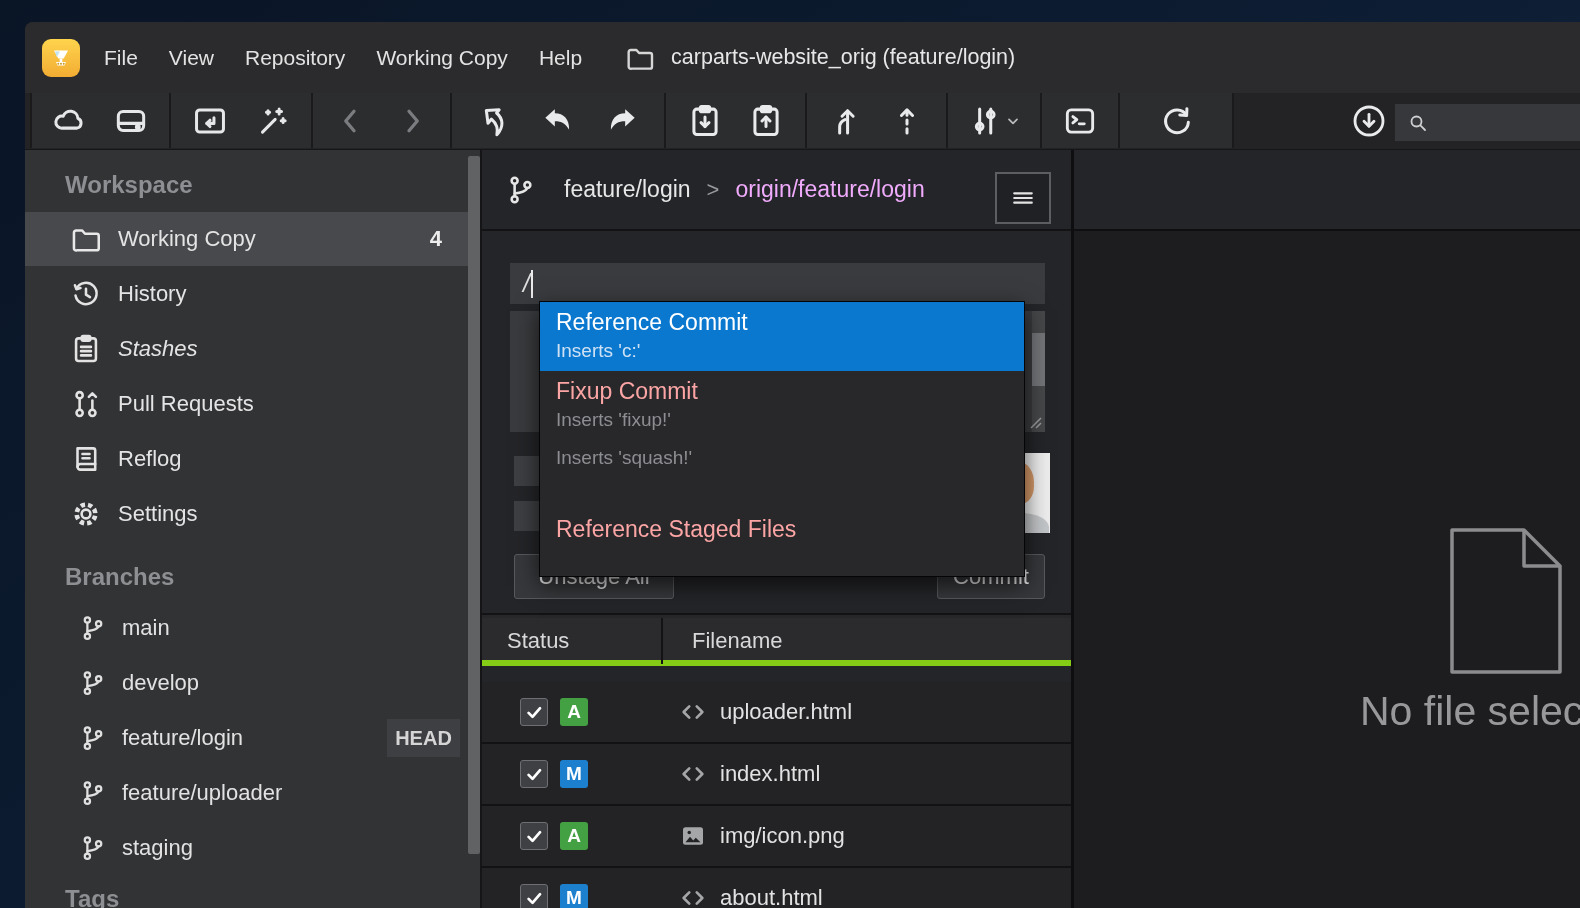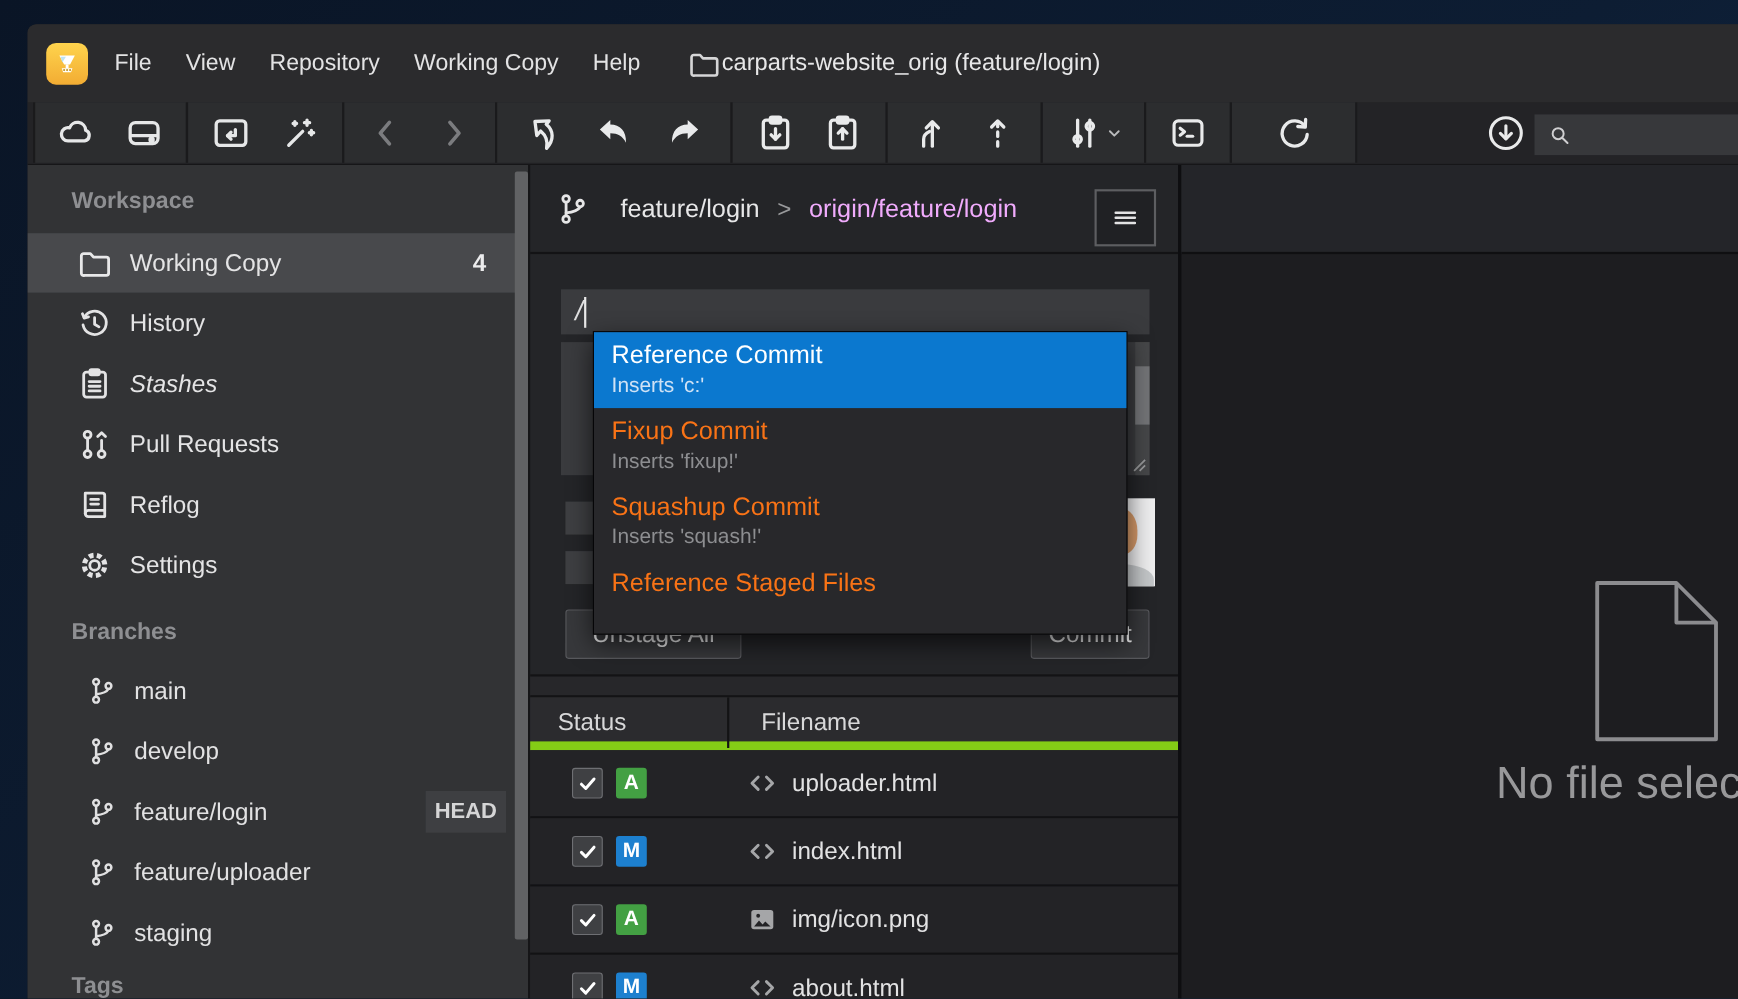--- a/index.html
+++ b/index.html
@@ -9,36 +9,36 @@
   .window{position:absolute;left:25px;top:22px;width:1555px;height:886px;background:#272729;
     border-radius:8px 0 0 0;overflow:hidden;}
 
   
   .titlebar{position:absolute;left:0;top:0;right:0;height:71px;background:#2b2b2d;display:flex;align-items:center;}
   .appicon{width:38px;height:38px;border-radius:9px;margin-left:17px;
     background:linear-gradient(180deg,#ffd44d 0%,#f2ac33 100%);display:flex;align-items:center;justify-content:center;}
   .menu-item{font-size:21px;color:#e3e3e4;margin-left:31px;cursor:default;}
   .menu-item:first-of-type{margin-left:24px;text-align:center;}
   .tb-folder{margin-left:42px;display:flex;align-items:center;}
-  .repo-title{font-size:21.5px;color:#e7e7e8;white-space:nowrap;}
+  .repo-title{font-size:21.5px;color:#e7e7e8;margin-left:15px;white-space:nowrap;}
 
   
   .toolbar{position:absolute;left:0;top:71px;right:0;height:57px;background:#232326;border-bottom:1px solid #161618;}
   .seg{position:absolute;top:0;bottom:1px;background:#2c2d2f;border-left:2px solid #1a1a1c;
     display:flex;align-items:center;justify-content:space-evenly;}
   .seg.last{border-right:2px solid #1a1a1c;}
   .tbtn{width:44px;height:44px;display:flex;align-items:center;justify-content:center;}
   .tb-plain{position:absolute;left:1322px;top:6px;}
   .searchbox{position:absolute;left:1370px;top:11px;width:185px;height:37px;background:#37383b;
     display:flex;align-items:center;padding-left:11px;gap:9px;}
   .searchbox input{background:transparent;border:none;outline:none;color:#ddd;font-size:19px;width:130px;}
 
   
   .sidebar{position:absolute;left:0;top:128px;width:455px;bottom:0;background:#323335;}
-  .side-h{position:absolute;left:40px;font-size:21px;font-weight:bold;color:#8e8f92;}
+  .side-h{position:absolute;left:40px;font-size:24px;font-weight:bold;color:#8e8f92;}
   .srow{position:absolute;left:0;right:0;height:54px;display:flex;align-items:center;padding-left:44px;}
   .srow.sel{background:#48494c;}
   .srow .lbl{font-size:22px;color:#e4e4e5;margin-left:15px;}
   .srow .cnt{margin-left:auto;margin-right:38px;font-size:22px;font-weight:bold;color:#ececed;}
   .brow{position:absolute;left:0;right:0;height:54px;display:flex;align-items:center;padding-left:53px;}
   .brow .lbl{font-size:22px;color:#e2e2e3;margin-left:14px;}
   .head-badge{margin-left:auto;margin-right:20px;width:73px;height:38px;background:#3e3f42;
     display:flex;align-items:center;justify-content:center;font-size:20px;font-weight:bold;color:#d5d5d6;}
   .side-scroll{position:absolute;left:443px;top:6px;width:12px;height:698px;background:#616264;border-radius:2px;}
 
@@ -68,29 +68,29 @@
   .avatar .shoulders{position:absolute;left:1px;bottom:-8px;width:58px;height:28px;border-radius:50% 50% 0 0;background:#c3c6c8;}
 
   .btn{position:absolute;height:45px;background:#37383b;border:1px solid #58595d;border-radius:3px;
     display:flex;align-items:center;justify-content:center;font-size:22px;color:#e8e8e9;}
   .btn-unstage{left:32px;top:404px;width:160px;}
   .btn-commit{left:455px;top:404px;width:108px;}
 
   .dropdown{position:absolute;left:57px;top:151px;width:486px;height:276px;background:#28282b;
     border:1px solid #050507;box-shadow:0 8px 22px rgba(0,0,0,.65);z-index:30;}
   .ditem{height:69px;padding:7px 0 0 16px;}
-  .ditem .t{font-size:23px;color:#f97316;margin-bottom:4px;}
+  .ditem .t{font-size:23px;color:#fca5a5;margin-bottom:4px;}
   .ditem .s{font-size:19px;color:#8d8e91;}
   .ditem.sel{background:#0b78cf;}
   .ditem.sel .t{color:#ffffff;}
   .ditem.sel .s{color:#cfe2f5;}
 
   .splitter{position:absolute;left:0;right:0;top:463px;height:21px;background:#27272a;
     border-top:2px solid #131315;border-bottom:2px solid #131315;}
-  .thead{position:absolute;left:0;right:0;top:484px;height:48px;background:#2b2b2e;border-bottom:8px solid #84cc16;}
+  .thead{position:absolute;left:0;right:0;top:468px;height:48px;background:#2b2b2e;border-bottom:6px solid #84cc16;}
   .thead .c1{position:absolute;left:25px;top:10px;font-size:22px;color:#d8d8d9;}
   .thead .c2{position:absolute;left:210px;top:10px;font-size:22px;color:#d8d8d9;}
   .thead .cdiv{position:absolute;left:179px;top:0;width:2px;height:46px;background:#131315;}
   .trow{position:absolute;left:0;right:0;height:62px;background:#232326;border-bottom:2px solid #121214;
     display:flex;align-items:center;padding-left:38px;}
   .cbx{width:28px;height:28px;background:#3f4043;border:1px solid #6e6f73;border-radius:3px;
     display:flex;align-items:center;justify-content:center;}
   .sbadge{width:28px;height:28px;border-radius:3px;margin-left:12px;display:flex;align-items:center;justify-content:center;
     font-size:19px;font-weight:bold;color:#fff;}
   .sbadge.add{background:#43a043;}
@@ -452,21 +452,20 @@
       <div class="dropdown">
         <div class="ditem sel">
           <div class="t">Reference Commit</div>
           <div class="s">Inserts 'c:'</div>
         </div>
         <div class="ditem">
           <div class="t">Fixup Commit</div>
           <div class="s">Inserts 'fixup!'</div>
         </div>
         <div class="ditem">
-          <div class="t">Squashup Commit</div>
           <div class="s">Inserts 'squash!'</div>
         </div>
         <div class="ditem">
           <div class="t">Reference Staged Files</div>
         </div>
       </div>
 
       <div class="splitter"></div>
 
       <div class="thead">

